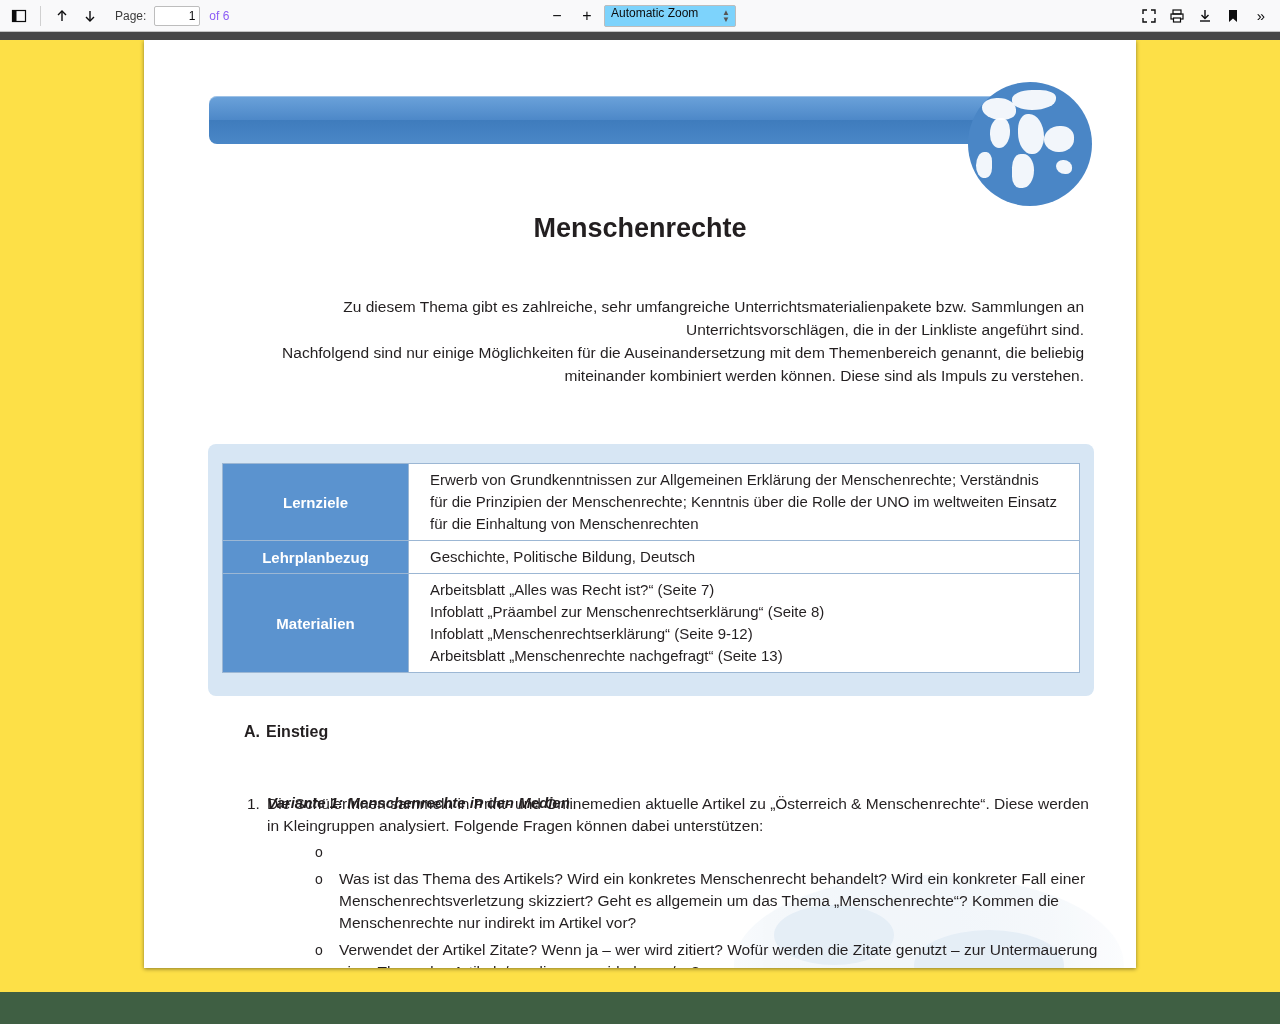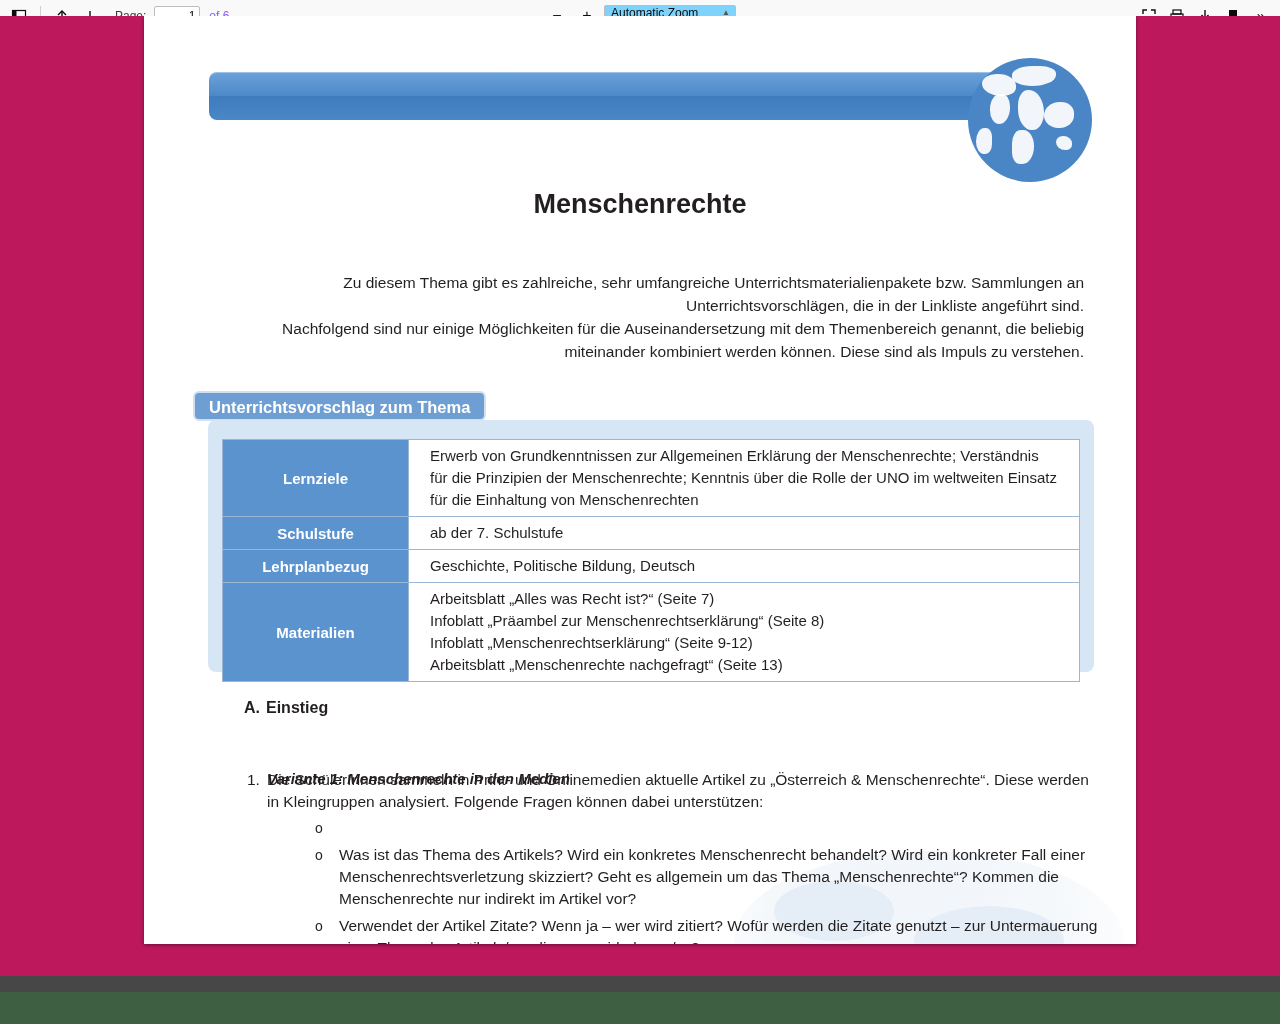--- a/index.html
+++ b/index.html
@@ -63,23 +63,23 @@
     position: relative; cursor: pointer;
   }
   #zoom-select .arrows {
     position: absolute; right: 5px; top: 50%; transform: translateY(-50%);
     font-size: 8px; line-height: 7px; text-align: center; color: #555;
   }
   .zoom-pm { font-size: 16px; line-height: 16px; }
 
   
   #viewer {
-    position: absolute; top: 16px; left: 0;
+    position: absolute; top: 40px; left: 0;
     width: 1280px; height: 960px;
-    background: #be185d;
+    background: #fde047;
     overflow: hidden;
   }
   #page {
     position: absolute; left: 144px; top: 0;
     width: 992px; height: 928px;
     background: #ffffff;
     box-shadow: 0 1px 4px rgba(0,0,0,.45);
     overflow: hidden;
   }
   #footerbar {
@@ -292,34 +292,27 @@
         <div class="land" style="left:76px;top:44px;width:30px;height:26px;border-radius:55% 45% 50% 50%;"></div>
         <div class="land" style="left:88px;top:78px;width:16px;height:14px;"></div>
         <div class="land" style="left:8px;top:70px;width:16px;height:26px;border-radius:60% 40% 45% 55%;"></div>
       </div>
 
       <div id="doc-title">Menschenrechte</div>
 
       <div id="intro" style="white-space:pre-line;text-align:right;">Zu diesem Thema gibt es zahlreiche, sehr umfangreiche Unterrichtsmaterialienpakete bzw. Sammlungen an Unterrichtsvorschlägen, die in der Linkliste angeführt sind.
 Nachfolgend sind nur einige Möglichkeiten für die Auseinandersetzung mit dem Themenbereich genannt, die beliebig miteinander kombiniert werden können. Diese sind als Impuls zu verstehen.</div>
 
-      <div id="section-tab">
-        <span>Unterrichtsvorschlag zum Thema</span>
-      </div>
 
       <div id="table-wrap">
         <table class="info">
           <tbody>
             <tr>
               <td class="lbl">Lernziele</td>
               <td class="val" style="white-space:pre-line;">Erwerb von Grundkenntnissen zur Allgemeinen Erklärung der Menschenrechte; Verständnis für die Prinzipien der Menschenrechte; Kenntnis über die Rolle der UNO im weltweiten Einsatz für die Einhaltung von Menschenrechten</td>
-            </tr>
-            <tr>
-              <td class="lbl">Schulstufe</td>
-              <td class="val">ab der 7. Schulstufe</td>
             </tr>
             <tr>
               <td class="lbl">Lehrplanbezug</td>
               <td class="val">Geschichte, Politische Bildung, Deutsch</td>
             </tr>
             <tr>
               <td class="lbl">Materialien</td>
               <td class="val" style="white-space:pre-line;">Arbeitsblatt „Alles was Recht ist?“ (Seite 7)
 Infoblatt „Präambel zur Menschenrechtserklärung“ (Seite 8)
 Infoblatt „Menschenrechtserklärung“ (Seite 9-12)

